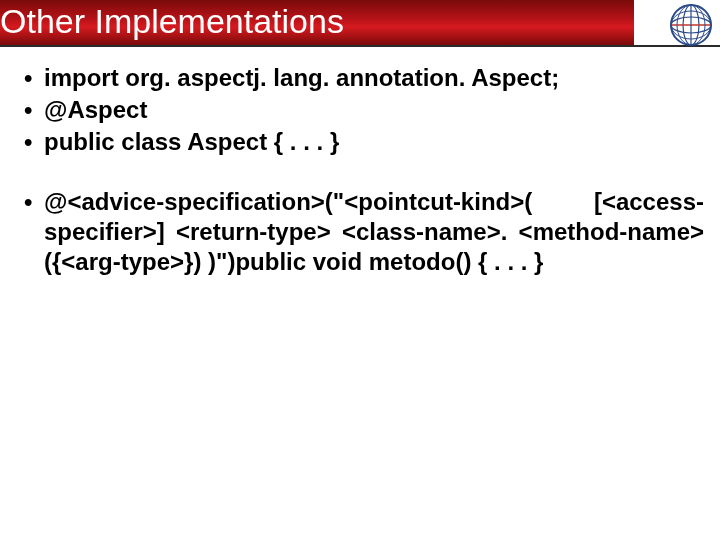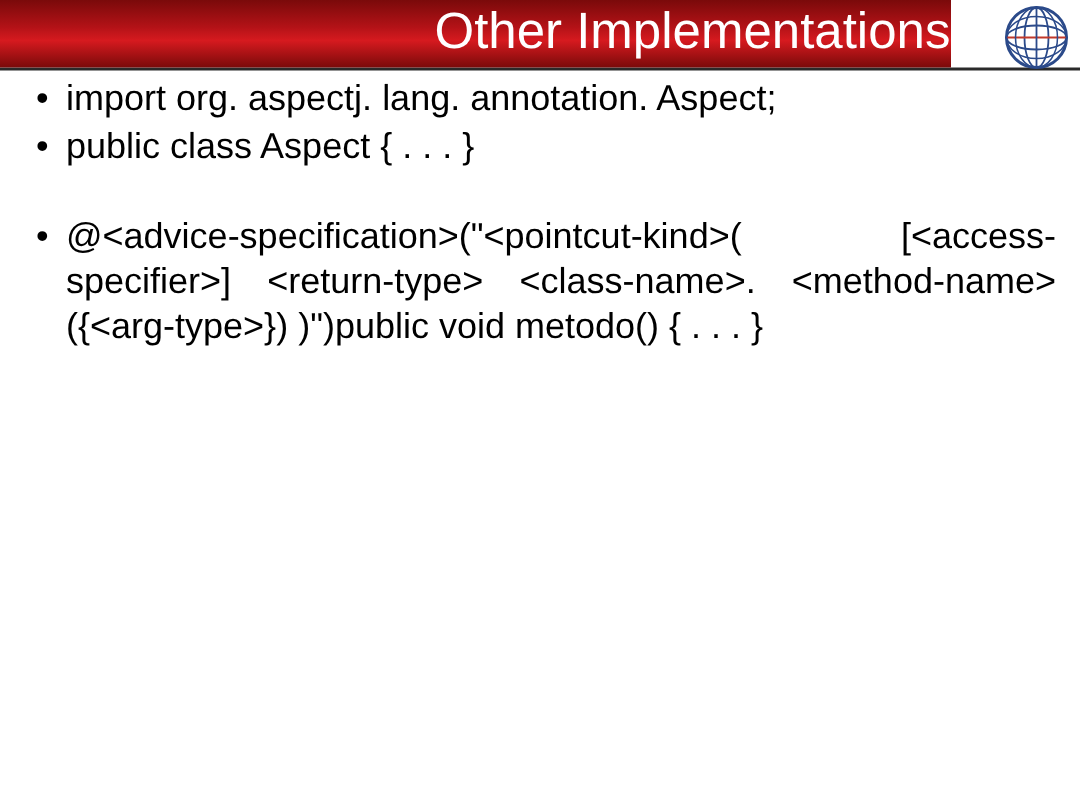--- a/index.html
+++ b/index.html
@@ -9,42 +9,43 @@
     background: #ffffff;
     font-family: Arial, Helvetica, sans-serif;
     position: relative;
     overflow: hidden;
   }
   .title-bar {
     background: linear-gradient(to bottom, #7a0a0a 0%, #b31217 40%, #d61a1f 60%, #7a0a0a 100%);
     color: #ffffff;
     font-size: 34px;
     padding: 2px 0 4px 0;
-    text-align: right;
+    text-align: left;
     width: 88%;
     margin: 0;
     position: relative;
   }
   .title-underline {
     height: 2px;
     background: #2a2a2a;
     width: 100%;
   }
   .logo {
     position: absolute;
     top: 4px;
     right: 8px;
     width: 42px;
     height: 42px;
   }
   .content {
-    padding: 4px 16px 0 24px;
+    padding: 16px 16px 0 24px;
     font-size: 24px;
     color: #000000;
     line-height: 1.25;
+    font-weight: bold;
   }
   ul.bullets {
     list-style: none;
   }
   ul.bullets > li {
     position: relative;
     padding-left: 20px;
     margin-bottom: 2px;
   }
   ul.bullets > li::before {
@@ -78,19 +79,20 @@
     <line x1="1" y1="21" x2="41" y2="21" stroke="#c0392b" stroke-width="1.4"></line>
     <line x1="21" y1="1" x2="21" y2="41" stroke="#2b4a8a" stroke-width="1.2"></line>
     <ellipse cx="21" cy="21" rx="14" ry="20" fill="none" stroke="#2b4a8a" stroke-width="1"></ellipse>
     <ellipse cx="21" cy="21" rx="20" ry="14" fill="none" stroke="#2b4a8a" stroke-width="1"></ellipse>
   </svg>
 </div>
 
 <div class="content">
   <ul class="bullets">
     <li><span>import org. aspectj. lang. annotation. Aspect;</span></li>
+    <li><span>@Aspect</span></li>
     <li><span>public class Aspect { . . . }</span></li>
   </ul>
   <div class="gap"></div>
   <ul class="bullets">
     <li class="justify"><span>@&lt;advice-specification&gt;("&lt;pointcut-kind&gt;( [&lt;access-specifier&gt;] &lt;return-type&gt; &lt;class-name&gt;. &lt;method-name&gt;({&lt;arg-type&gt;}) )")public void metodo() { . . . }</span></li>
   </ul>
 </div>
 
 </body></html>

